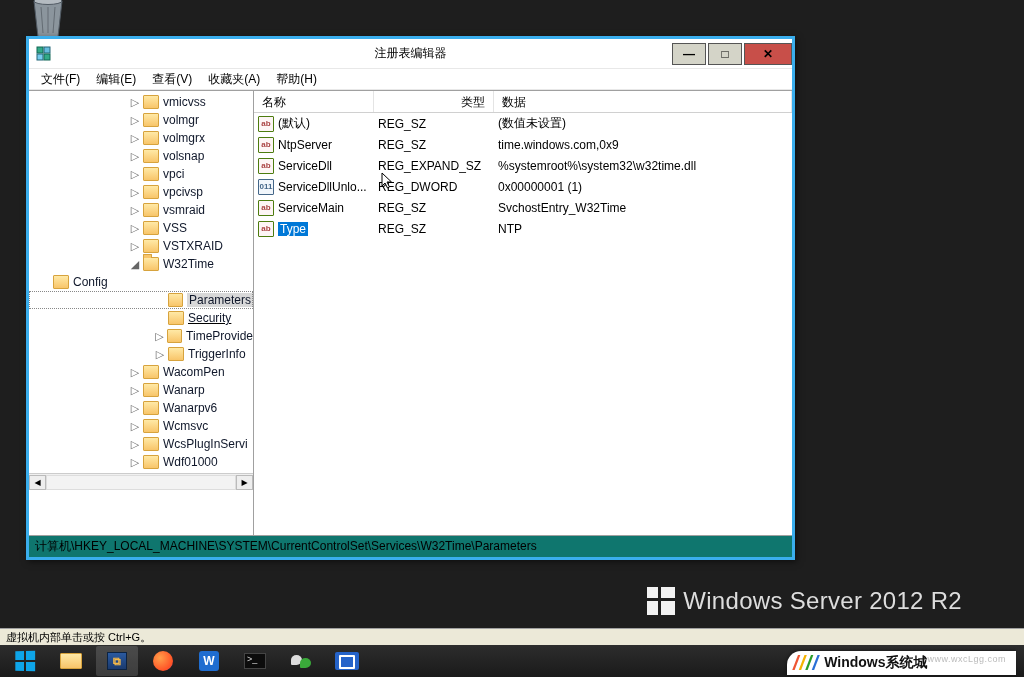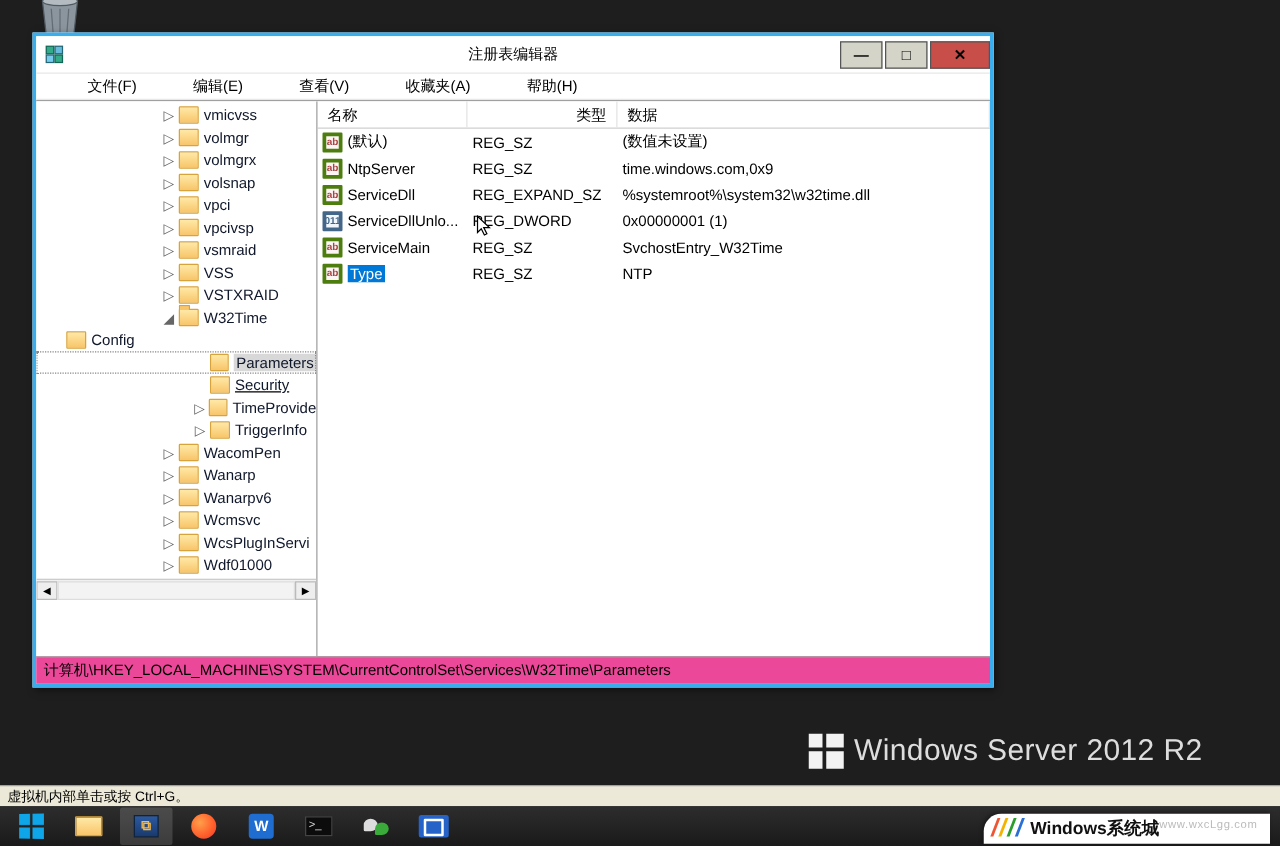--- a/index.html
+++ b/index.html
@@ -1,59 +1,59 @@
 <!DOCTYPE html>
 <html><head>
 <meta charset="utf-8">
 <style>
 * { box-sizing: border-box; margin: 0; padding: 0; font-family: "Microsoft YaHei", "Segoe UI", Tahoma, sans-serif; }
 body { width: 1024px; height: 677px; background: #1e1e1e; position: relative; overflow: hidden; }
 
 .recycle-bin { position: absolute; left: 28px; top: -5px; width: 40px; height: 45px; opacity: 0.85; }
 
-.regedit-window { position: absolute; left: 26px; top: 26px; width: 769px; height: 524px; background: #fff; border: 3px solid #3aaeed; display: flex; flex-direction: column; box-shadow: 2px 2px 6px rgba(0,0,0,0.5); }
+.regedit-window { position: absolute; left: 26px; top: 36px; width: 769px; height: 524px; background: #fff; border: 3px solid #3aaeed; display: flex; flex-direction: column; box-shadow: 2px 2px 6px rgba(0,0,0,0.5); }
 .titlebar { height: 30px; background: #fff; display: flex; align-items: center; position: relative; border-bottom: 1px solid #e8e8e8; }
 .titlebar-icon { width: 18px; height: 18px; margin-left: 6px; }
 .titlebar-title { flex: 1; text-align: center; font-size: 12px; color: #000; position: absolute; width: 100%; pointer-events: none; }
 .window-controls { display: flex; margin-left: auto; z-index: 2; }
 .win-btn { width: 34px; height: 22px; border: 1px solid #555; margin-left: 2px; display: flex; align-items: center; justify-content: center; font-size: 12px; font-weight: bold; cursor: default; }
 .win-btn.min { background: #d4d4c8; }
 .win-btn.max { background: #d4d4c8; }
 .win-btn.close { background: #c84f49; color: #000; width: 48px; }
 
 .menubar { height: 21px; background: #fff; display: flex; align-items: center; padding: 0 4px; font-size: 12px; border-bottom: 1px solid #e8e8e8; }
-.menu-item { padding: 2px 8px; cursor: default; margin-left: 29px; }
+.menu-item { padding: 2px 8px; cursor: default; }
 
 .content { flex: 1; display: flex; border-top: 1px solid #a0a0a0; overflow: hidden; }
 .tree-pane { width: 225px; border-right: 1px solid #a0a0a0; overflow: auto; position: relative; background: #fff; }
 .tree { padding: 2px 0; font-size: 12px; }
 .tree-row { display: flex; align-items: center; height: 18px; padding-left: 10px; white-space: nowrap; cursor: default; }
 .tree-row.selected-border { outline: 1px dotted #888; outline-offset: -1px; }
 .expander { width: 12px; display: inline-flex; justify-content: center; color: #666; font-size: 11px; }
 .folder-icon { width: 16px; height: 14px; background: linear-gradient(#ffe9a6, #f8c56a); border: 1px solid #d7a33d; border-radius: 1px; margin: 0 4px 0 2px; position: relative; }
 .folder-icon.open::before { content: ""; position: absolute; left: -1px; top: -4px; width: 7px; height: 3px; background: #f8c56a; border: 1px solid #d7a33d; border-bottom: none; border-radius: 1px 1px 0 0; }
 .tree-label { color: #0f172a; }
 .tree-label.selected { background: #d8d8d8; padding: 0 2px; }
 
 .list-pane { flex: 1; display: flex; flex-direction: column; background: #fff; }
 .list-header { display: flex; height: 22px; border-bottom: 1px solid #d0d0d0; font-size: 12px; }
 .col-h { padding: 3px 8px; border-right: 1px solid #e4e4e4; color: #000; cursor: default; }
 .col-name { width: 120px; }
 .col-type { width: 120px; text-align: right; }
 .col-data { flex: 1; }
 .list-body { flex: 1; overflow: auto; }
 .list-row { display: flex; align-items: center; height: 21px; font-size: 12px; padding-left: 4px; cursor: default; }
-.val-icon { width: 16px; height: 16px; border: 3px solid #4d7c0f; background: #fdf5f5; display: flex; align-items: center; justify-content: center; font-size: 8px; color: #a44; font-weight: bold; margin-right: 4px; border-radius: 1px; }
+.val-icon { width: 16px; height: 16px; border: 1px solid #4d7c0f; background: #fdf5f5; display: flex; align-items: center; justify-content: center; font-size: 8px; color: #a44; font-weight: bold; margin-right: 4px; border-radius: 1px; }
 .val-icon.bin { border-color: #468; color: #468; background: #f1f6fb; }
 .cell-name { width: 100px; white-space: nowrap; overflow: hidden; text-overflow: ellipsis; }
 .cell-name .sel { background: #0078d7; color: #fff; padding: 0 2px; }
 .cell-type { width: 120px; }
 .cell-data { flex: 1; }
 
-.statusbar { height: 22px; border-top: 1px solid #a0a0a0; display: flex; align-items: center; padding: 0 6px; font-size: 12px; background: #ec4899; }
+.statusbar { height: 22px; border-top: 1px solid #a0a0a0; display: flex; align-items: center; padding: 0 6px; font-size: 12px; background: #0f766e; }
 
 .tree-scroll { display: flex; height: 17px; border-top: 1px solid #ccc; background: #f0f0f0; align-items: center; }
 .scroll-btn { width: 17px; height: 15px; border: 1px solid #bbb; background: #eee; display: flex; align-items: center; justify-content: center; font-size: 8px; }
 .scroll-track { flex: 1; height: 15px; background: #f3f3f3; border: 1px solid #ddd; }
 
 .cursor-arrow { position: absolute; left: 381px; top: 172px; width: 14px; height: 18px; z-index: 10; pointer-events: none; }
 
 .server-branding { position: absolute; right: 62px; bottom: 62px; display: flex; align-items: center; gap: 8px; color: #ddd; }
 .win-flag { width: 28px; height: 28px; display: grid; grid-template-columns: 1fr 1.3fr; grid-template-rows: 1fr 1.3fr; gap: 3px; }
 .win-flag div { background: #f2f2f2; }

